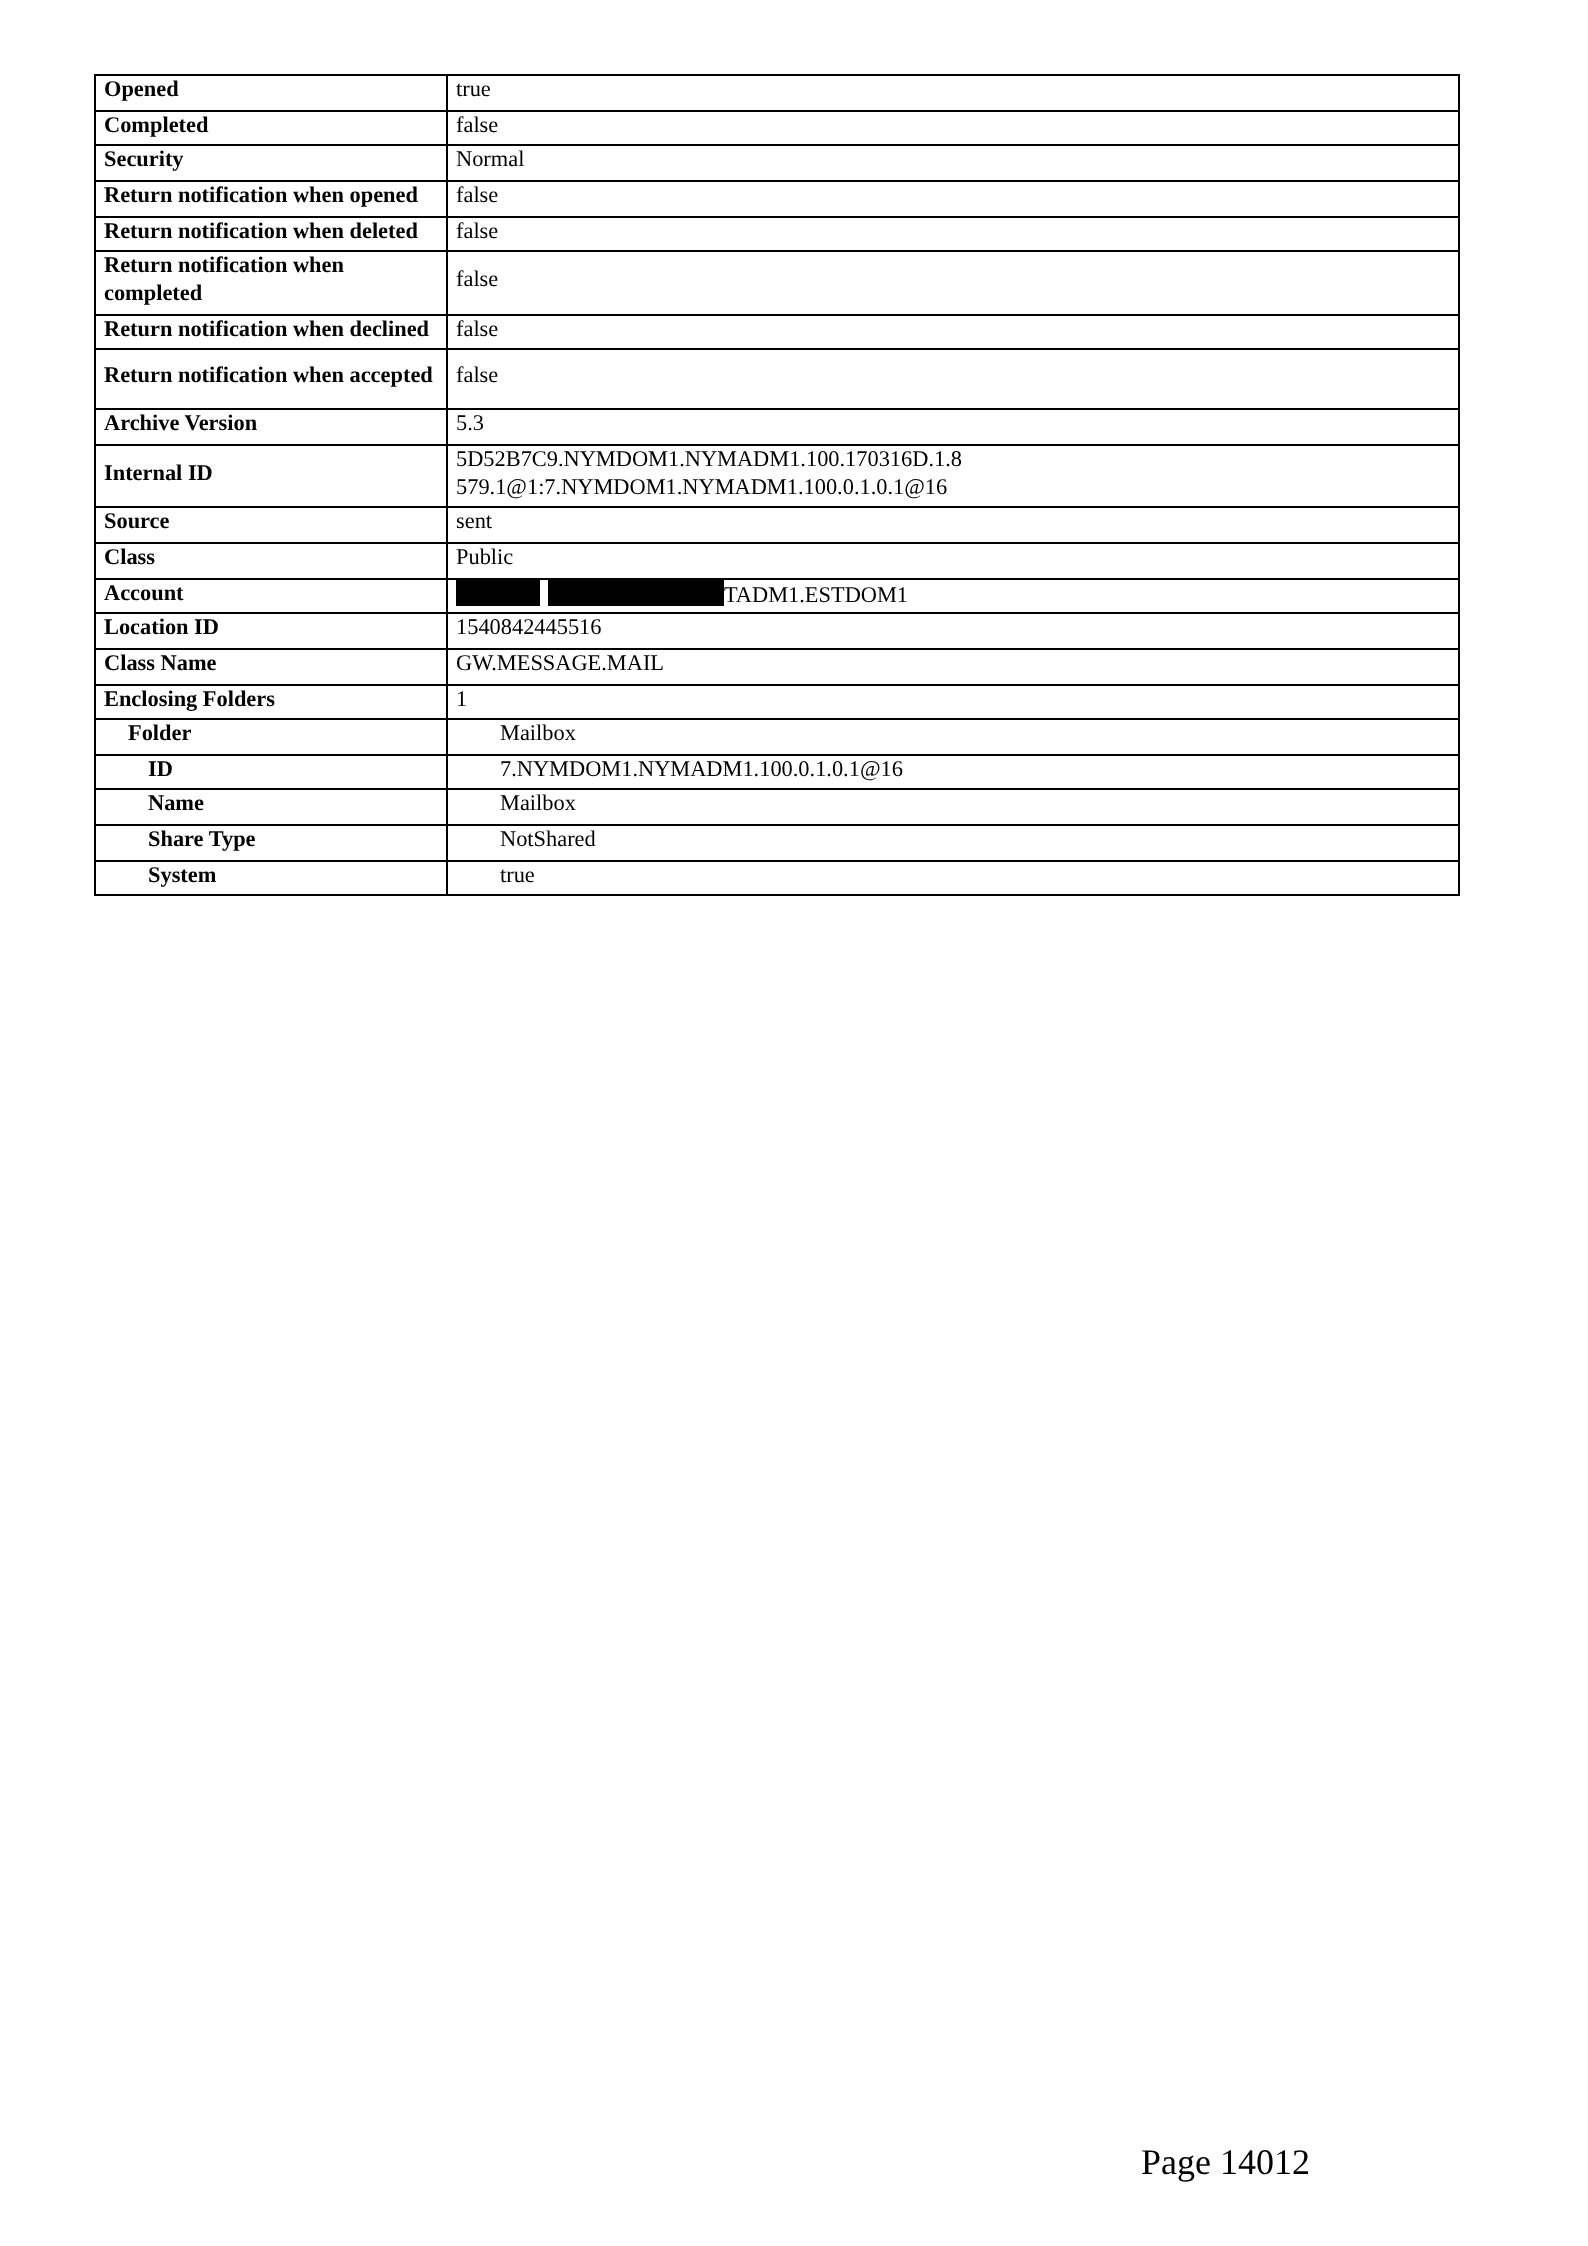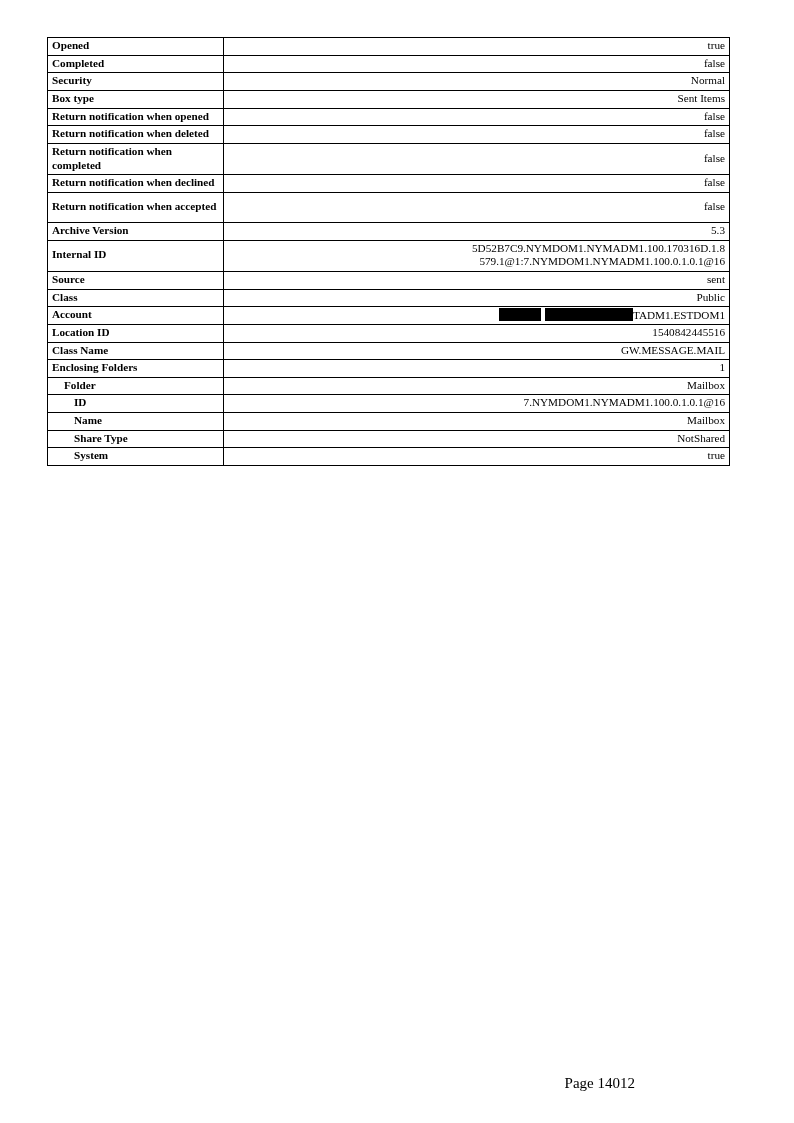--- a/index.html
+++ b/index.html
@@ -39,21 +39,20 @@
     word-wrap: break-word;
     overflow-wrap: break-word;
   }
   .col-label {
     width: 167px;
     font-weight: bold;
   }
   .col-value {
     width: 497px;
     font-weight: normal;
-    text-align: right;
   }
   
   .sub .col-label {
     font-weight: bold;
     padding-left: 16px;
   }
   .sub .col-value {
     padding-left: 26px;
   }
   .sub2 .col-label {
@@ -74,23 +73,23 @@
     display: inline-block;
     background: #000000;
     height: 13px;
     vertical-align: -2px;
   }
   .redact-a { width: 42px; }
   .redact-b { width: 88px; }
   .redact-gap { display: inline-block; width: 4px; }
   .page-number {
     position: absolute;
-    right: 56px;
+    right: 36px;
     bottom: 31px;
-    font-size: 15px;
+    font-size: 18px;
     font-family: "Liberation Serif", serif;
   }
 </style>
 </head>
 <body>
 
 <div class="page">
 
   <table class="doc-table">
     <tbody>
@@ -98,24 +97,20 @@
           <td class="col-label">Opened</td>
           <td class="col-value">true</td>
         </tr>
         <tr>
           <td class="col-label">Completed</td>
           <td class="col-value">false</td>
         </tr>
         <tr>
           <td class="col-label">Security</td>
           <td class="col-value">Normal</td>
-        </tr>
-        <tr>
-          <td class="col-label">Box type</td>
-          <td class="col-value">Sent Items</td>
         </tr>
         <tr>
           <td class="col-label">Return notification when opened</td>
           <td class="col-value">false</td>
         </tr>
         <tr>
           <td class="col-label">Return notification when deleted</td>
           <td class="col-value">false</td>
         </tr>
         <tr class="tall">

